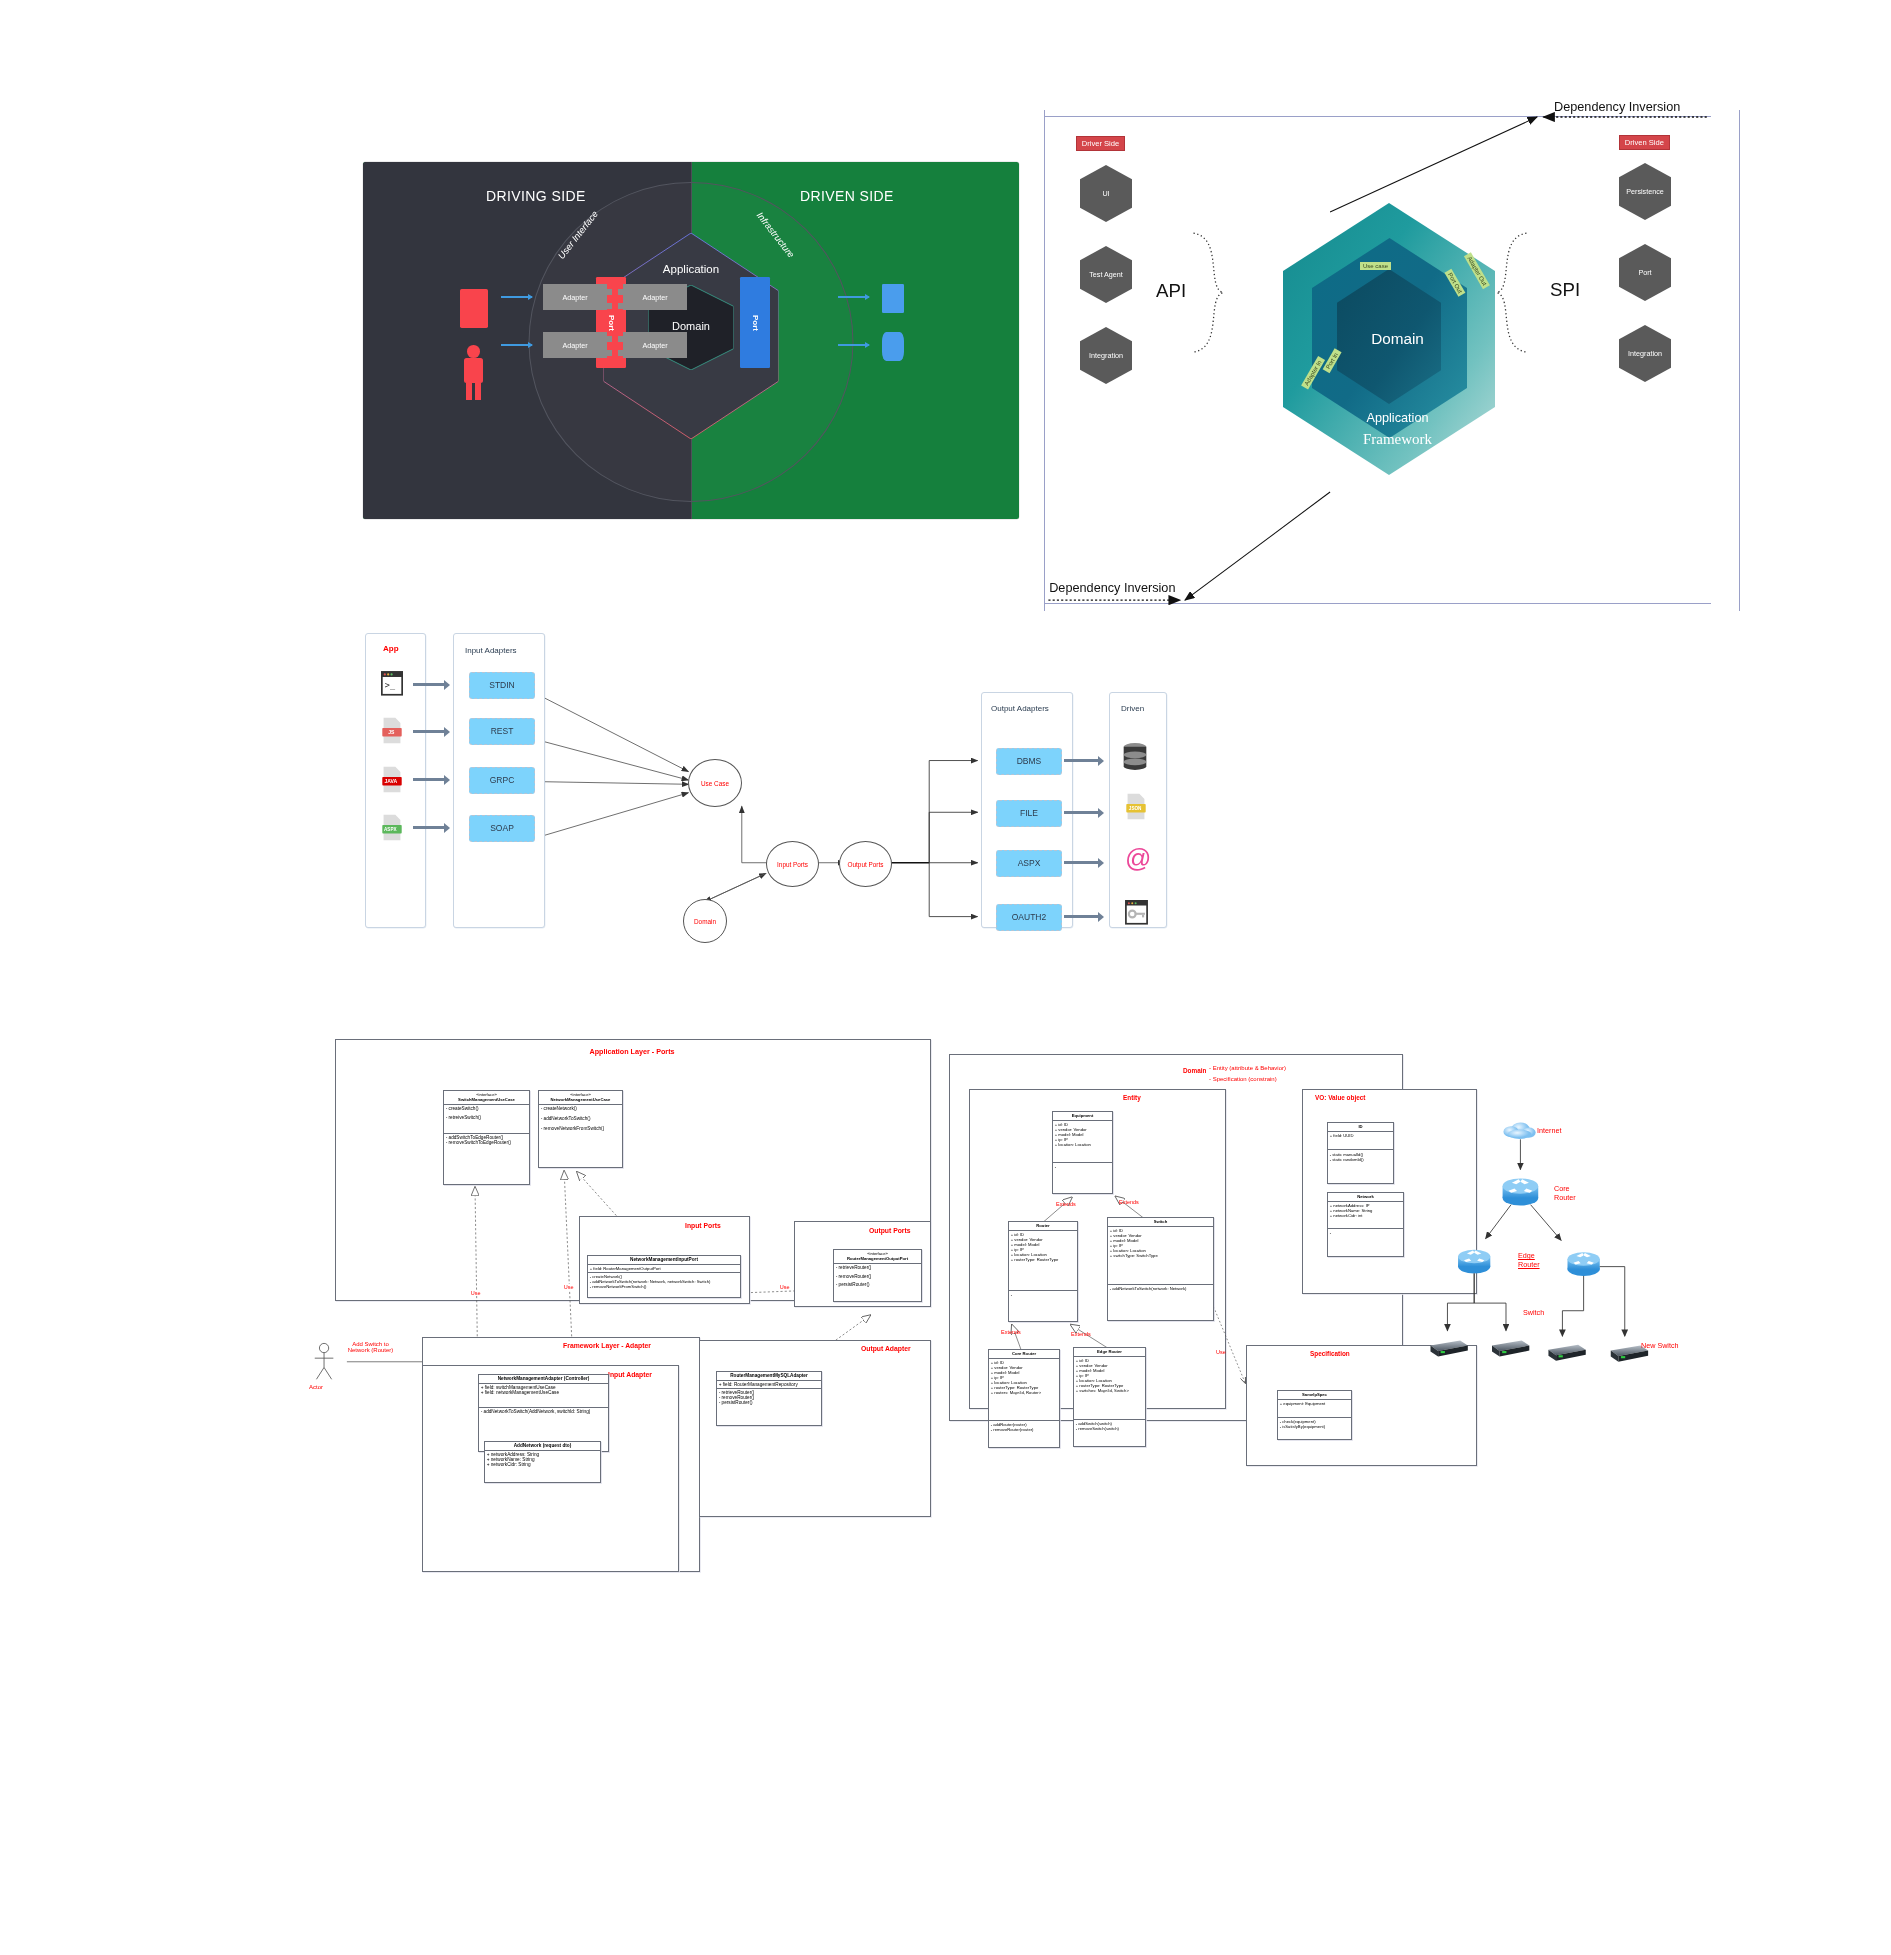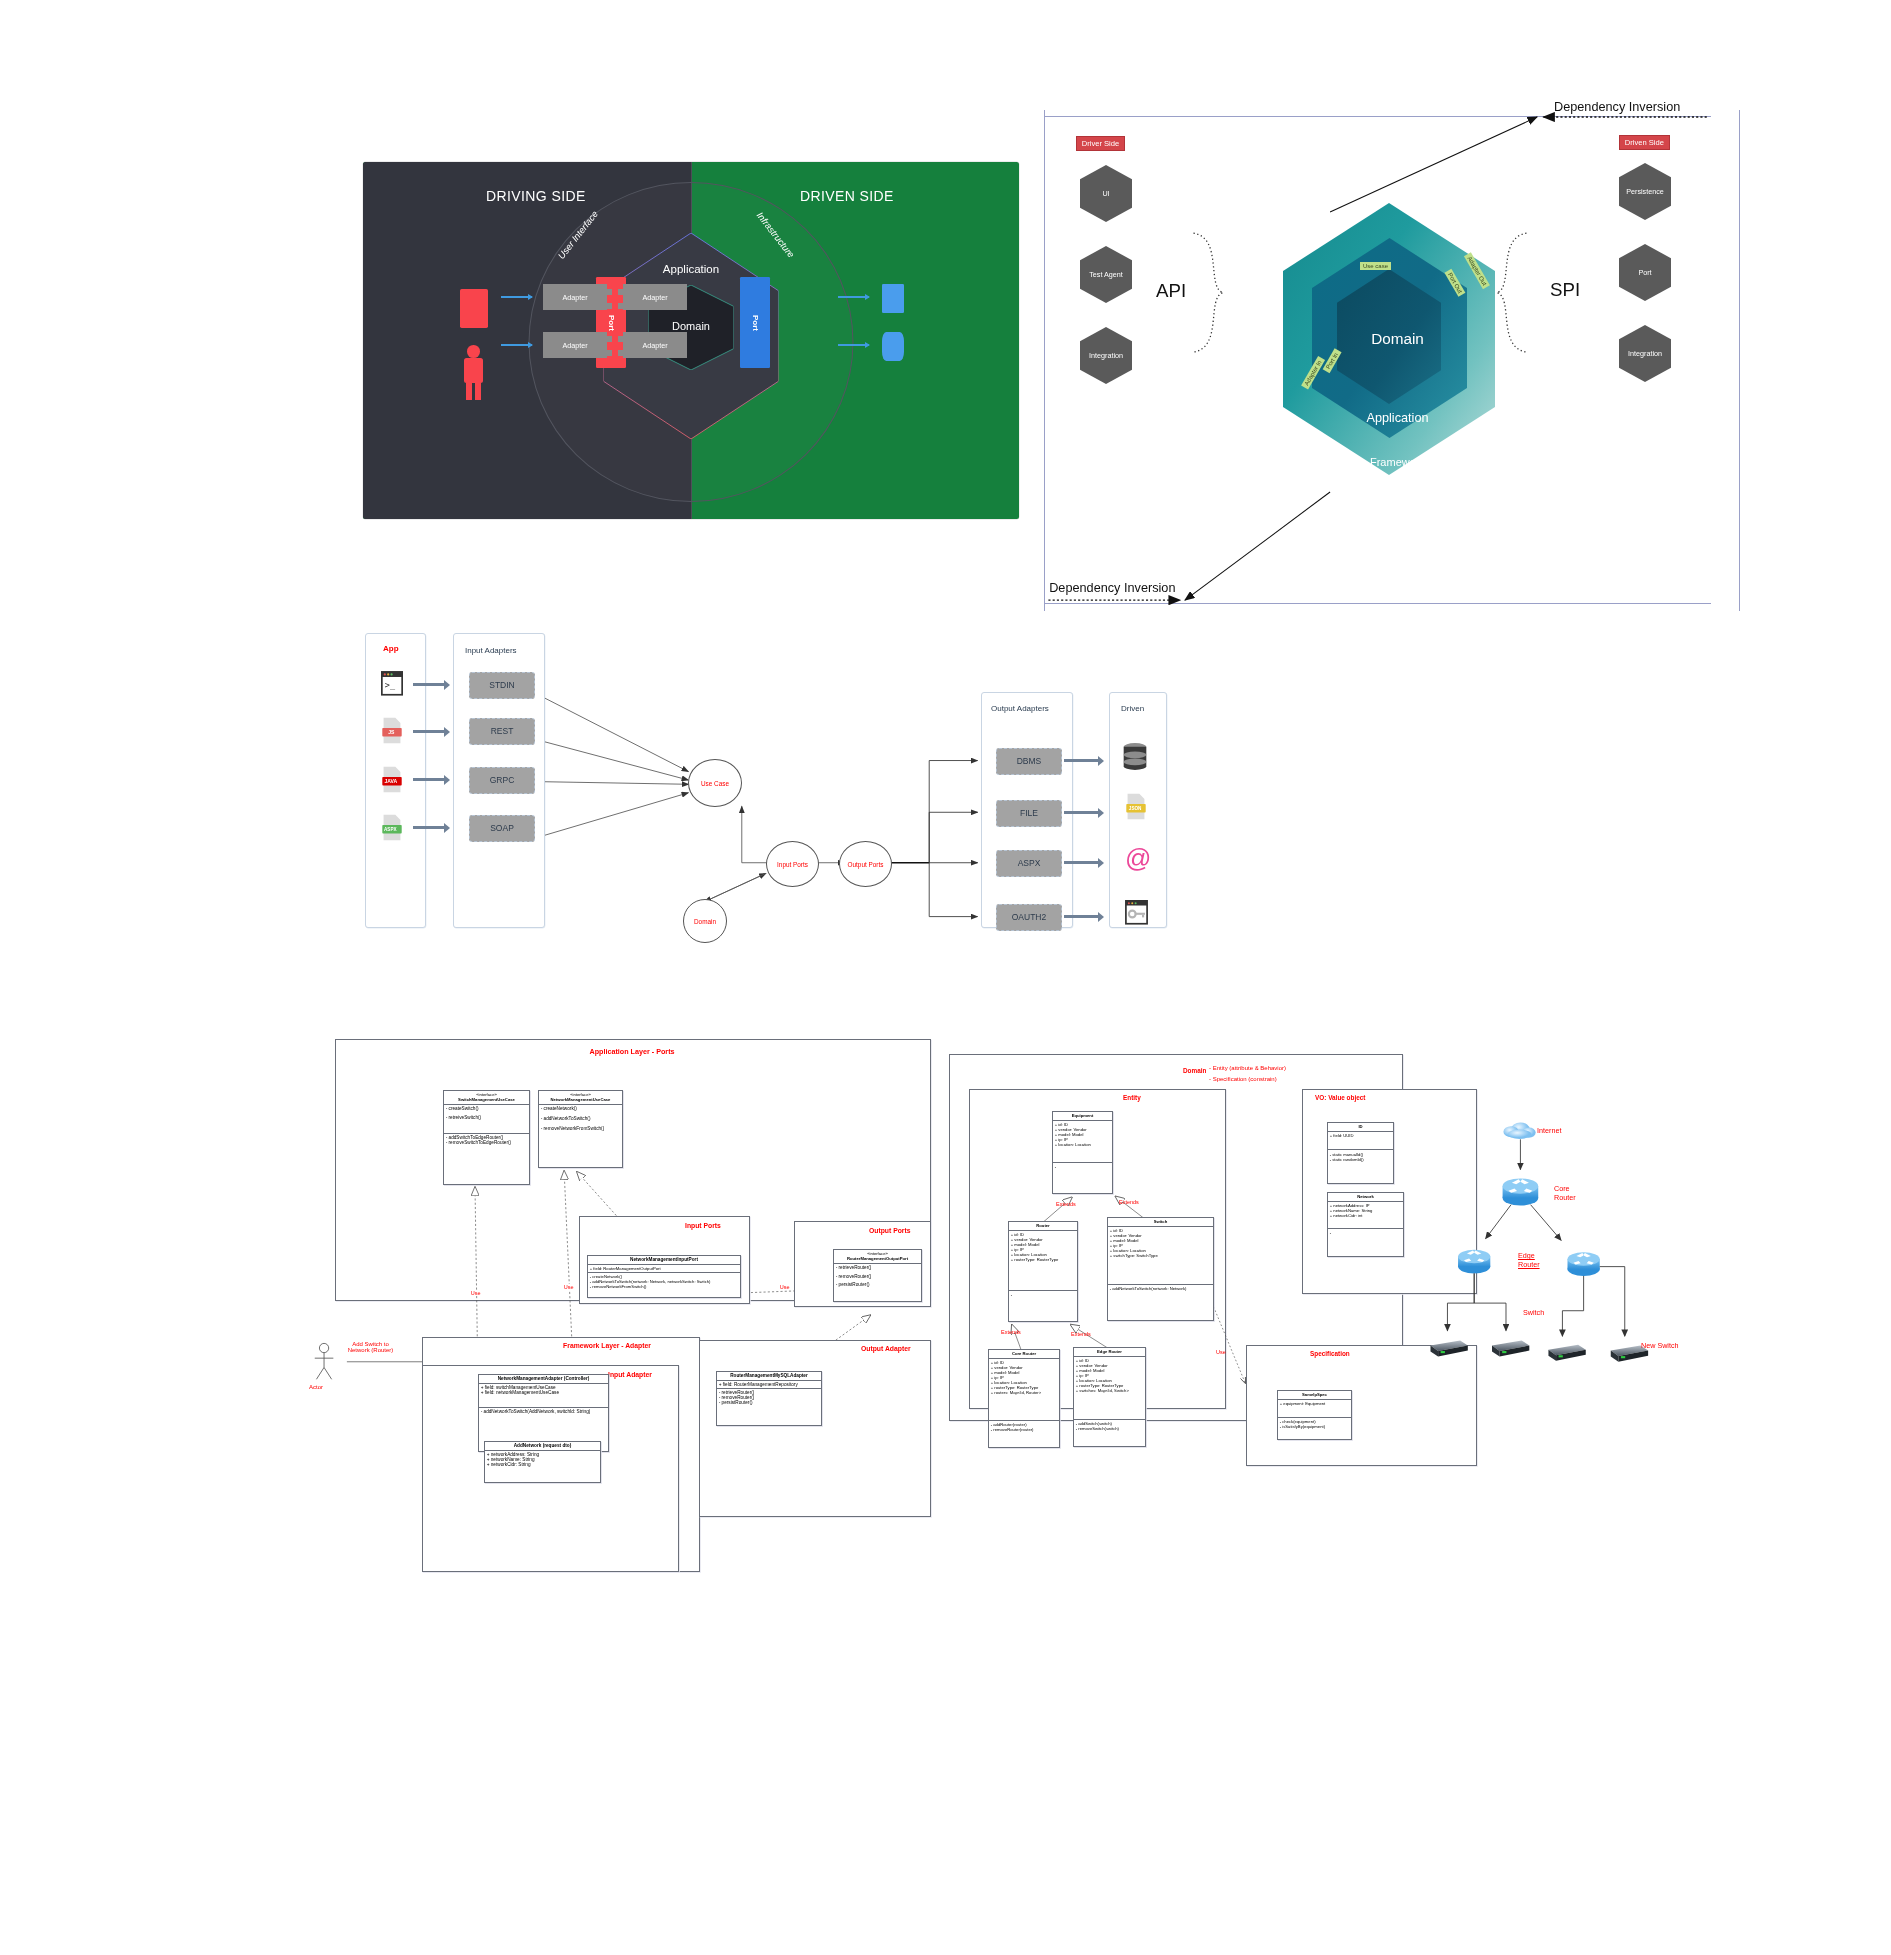--- a/index.html
+++ b/index.html
@@ -60,21 +60,21 @@
   #hexIn{left:54px;top:66px;width:104px;height:135px;background:linear-gradient(125deg,#0c4a60 0%,#0f5770 60%,#1a6f86 100%);}
   .hexTxt{position:absolute;color:#fff;text-align:center;width:100%;}
   .tag{position:absolute;background:#bfe08a;color:#3a4a20;font-size:6px;padding:0.8px 3px;white-space:nowrap;}
 
   
   #flow{left:365px;top:624px;width:874px;height:335px;}
   .col{position:absolute;border:0.4px solid #c9d5e3;border-radius:3px;background:#fff;
       box-shadow:0.4px 0.4px 0 #e4ebf3;}
   .colTitle{position:absolute;font-size:8px;color:#2a3c50;white-space:nowrap;}
   .colTitleRed{position:absolute;font-size:8px;color:#f00;font-weight:bold;}
-  .dashbox{position:absolute;border:0.8px dashed #b6c4d4;border-radius:3px;background:#a3a3a3;
+  .dashbox{position:absolute;border:0.8px dashed #b6c4d4;border-radius:3px;background:#7dd3fc;
       display:flex;align-items:center;justify-content:center;font-size:8.5px;color:#2d3b4c;}
   .fatarrow{position:absolute;height:3.4px;background:#6f8197;}
   .fatarrow:after{content:'';position:absolute;right:-6px;top:-3.4px;border-left:6.8px solid #6f8197;
       border-top:5.1px solid transparent;border-bottom:5.1px solid transparent;}
   .ell{position:absolute;border:0.8px solid #555;border-radius:50%;background:#fff;
       display:flex;align-items:center;justify-content:center;color:#f00;font-size:6.4px;}
   svg.olay{position:absolute;left:0;top:0;overflow:visible;pointer-events:none;}
   .fileicon{position:absolute;width:22px;height:27px;}
 
   
@@ -186,21 +186,21 @@
 
   <div class="apilbl" style="left:111px;top:170px;">API</div>
   <div class="apilbl" style="left:505px;top:169px;">SPI</div>
 
   <div id="hexStack">
     <div class="hexL" id="hexOuter"></div>
     <div class="hexL" id="hexMid"></div>
     <div class="hexL" id="hexIn"></div>
     <div class="hexTxt" style="top:127px;font-size:15.3px;">Domain</div>
     <div class="hexTxt" style="top:208px;font-size:12.7px;">Application</div>
-    <div class="hexTxt" style="top:253px;font-size:11px;">Framework</div>
+    <div class="hexTxt" style="top:228px;font-size:15px;font-family:Liberation Serif, serif;">Framework</div>
     <div class="tag" style="left:77px;top:59px;">Use case</div>
     <div class="tag" style="left:12.7px;top:166px;transform:rotate(-60deg);">Adapter In</div>
     <div class="tag" style="left:37px;top:154px;transform:rotate(-60deg);">Port In</div>
     <div class="tag" style="left:158px;top:76px;transform:rotate(60deg);">Port Out</div>
     <div class="tag" style="left:175px;top:64px;transform:rotate(60deg);">Adapter Out</div>
   </div>
 </div>
 
 <div class="panel" id="flow">
 

